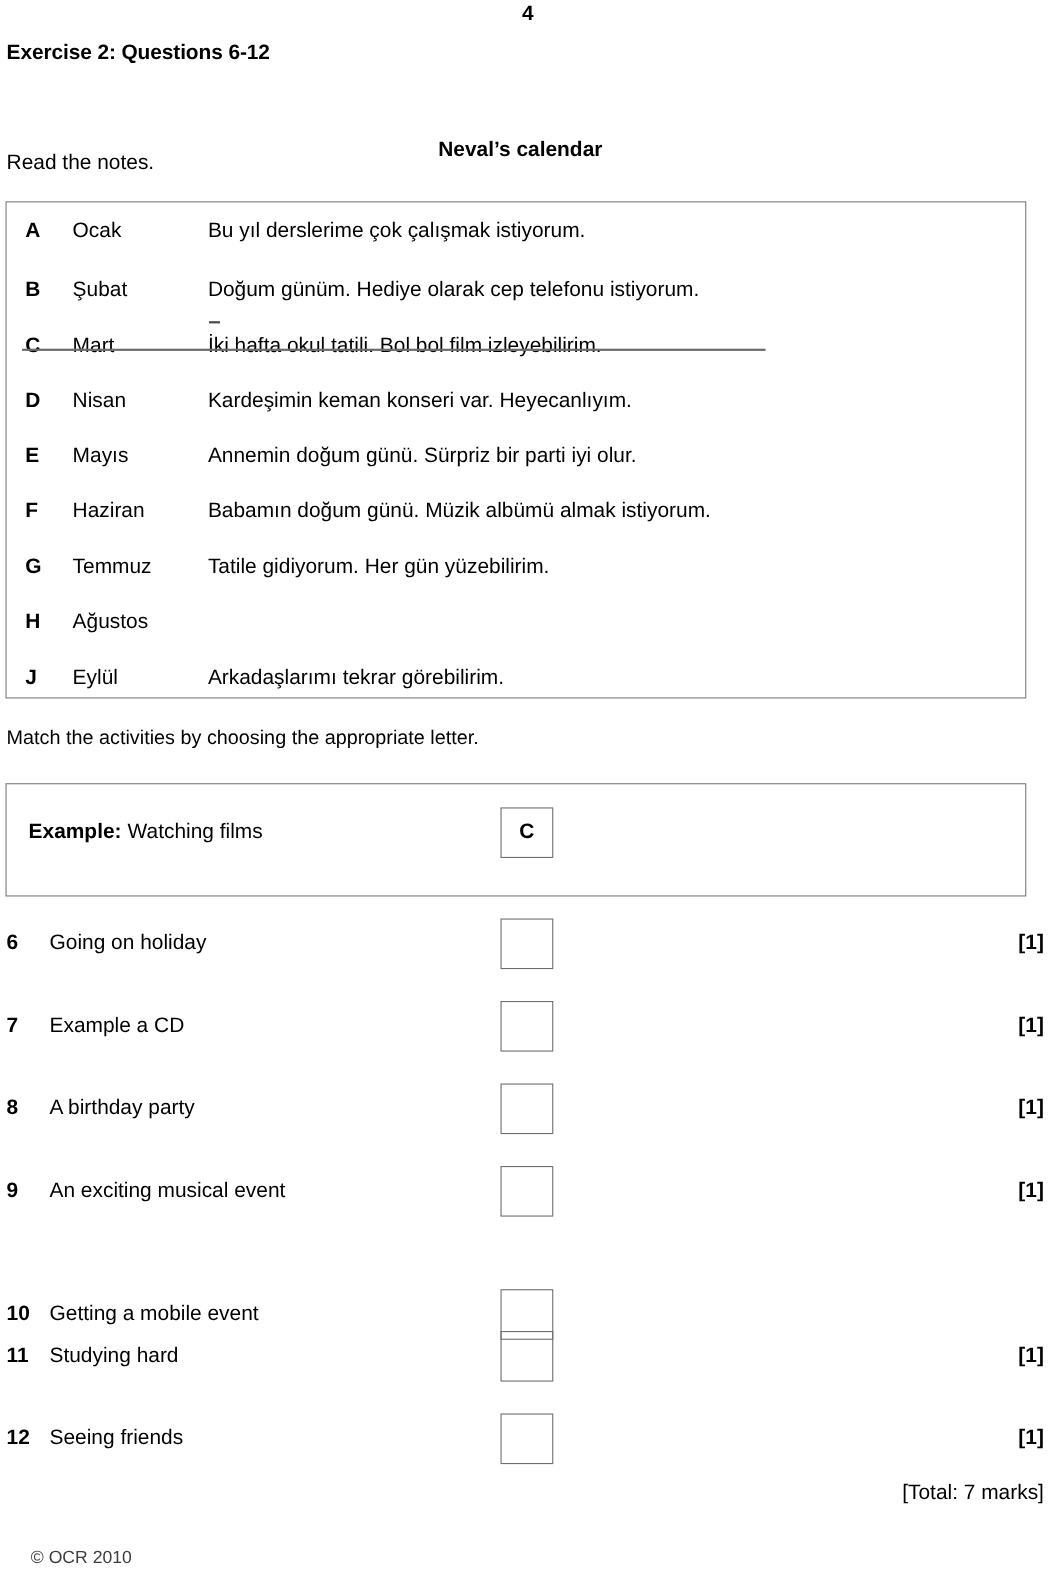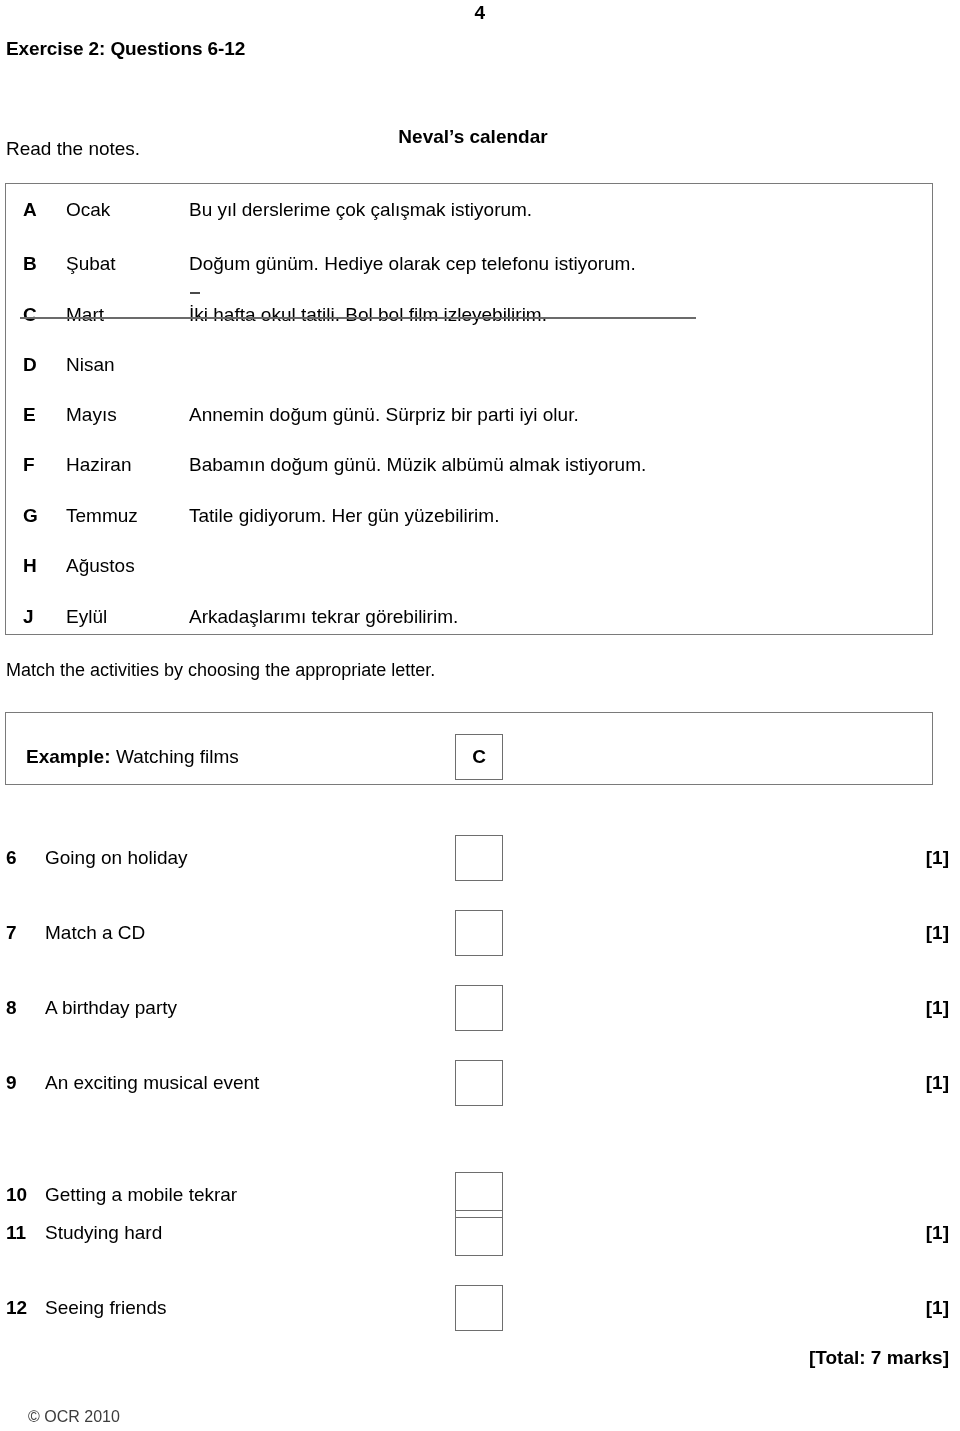--- a/index.html
+++ b/index.html
@@ -116,21 +116,21 @@
     left: 6px;
     font-size: 18px;
   }
 
   
   .example-box {
     position: absolute;
     left: 5px;
     top: 712px;
     width: 928px;
-    height: 73px;
+    height: 103px;
     border: 1px solid #7a7a7a;
     box-sizing: border-box;
   }
   .example-label {
     position: absolute;
     left: 20px;
     top: 33px;
     font-size: 19px;
     font-weight: bold;
   }
@@ -196,21 +196,21 @@
     font-size: 19px;
     font-weight: bold;
   }
 
   
   .total-marks {
     position: absolute;
     top: 1347px;
     right: 11px;
     font-size: 19px;
-    font-weight: bold;
+    font-weight: normal;
   }
   .copyright {
     position: absolute;
     top: 1408px;
     left: 28px;
     font-size: 16px;
     color: #3d3d3d;
   }
 </style>
 </head>
@@ -240,20 +240,21 @@
       <div class="note-row" style="top: 120px;">
         <span class="note-letter">C</span>
         <span class="note-month">Mart</span>
         <span class="note-text">İki hafta okul tatili. Bol bol film izleyebilirim.</span>
         <span class="stray-macron"></span>
         <span class="strike-line"></span>
       </div>
       <div class="note-row" style="top: 170px;">
         <span class="note-letter">D</span>
         <span class="note-month">Nisan</span>
+        <span class="note-text">Kardeşimin keman konseri var. Heyecanlıyım.</span>
       </div>
       <div class="note-row" style="top: 220px;">
         <span class="note-letter">E</span>
         <span class="note-month">Mayıs</span>
         <span class="note-text">Annemin doğum günü. Sürpriz bir parti iyi olur.</span>
       </div>
       <div class="note-row" style="top: 270px;">
         <span class="note-letter">F</span>
         <span class="note-month">Haziran</span>
         <span class="note-text">Babamın doğum günü. Müzik albümü almak istiyorum.</span>
@@ -286,39 +287,39 @@
 
   <div id="questions-container">
       <div class="question-row" style="top: 835px;">
         <span class="q-number">6</span>
         <span class="q-text">Going on holiday</span>
         <div class="q-answer-box"></div>
         <span class="q-mark">[1]</span>
       </div>
       <div class="question-row" style="top: 910px;">
         <span class="q-number">7</span>
-        <span class="q-text">Match a CD</span>
+        <span class="q-text">Example a CD</span>
         <div class="q-answer-box"></div>
         <span class="q-mark">[1]</span>
       </div>
       <div class="question-row" style="top: 985px;">
         <span class="q-number">8</span>
         <span class="q-text">A  birthday party</span>
         <div class="q-answer-box"></div>
         <span class="q-mark">[1]</span>
       </div>
       <div class="question-row" style="top: 1060px;">
         <span class="q-number">9</span>
         <span class="q-text">An exciting musical event</span>
         <div class="q-answer-box"></div>
         <span class="q-mark">[1]</span>
       </div>
       <div class="question-row" style="top: 1172px; padding-left: 48px;">
         <span class="q-number">10</span>
-        <span class="q-text">Getting a mobile tekrar</span>
+        <span class="q-text">Getting a mobile event</span>
         <div class="q-answer-box"></div>
         <span class="q-mark">[1]</span>
       </div>
       <div class="question-row" style="top: 1210px;">
         <span class="q-number">11</span>
         <span class="q-text">Studying hard</span>
         <div class="q-answer-box"></div>
         <span class="q-mark">[1]</span>
       </div>
       <div class="question-row" style="top: 1285px;">

